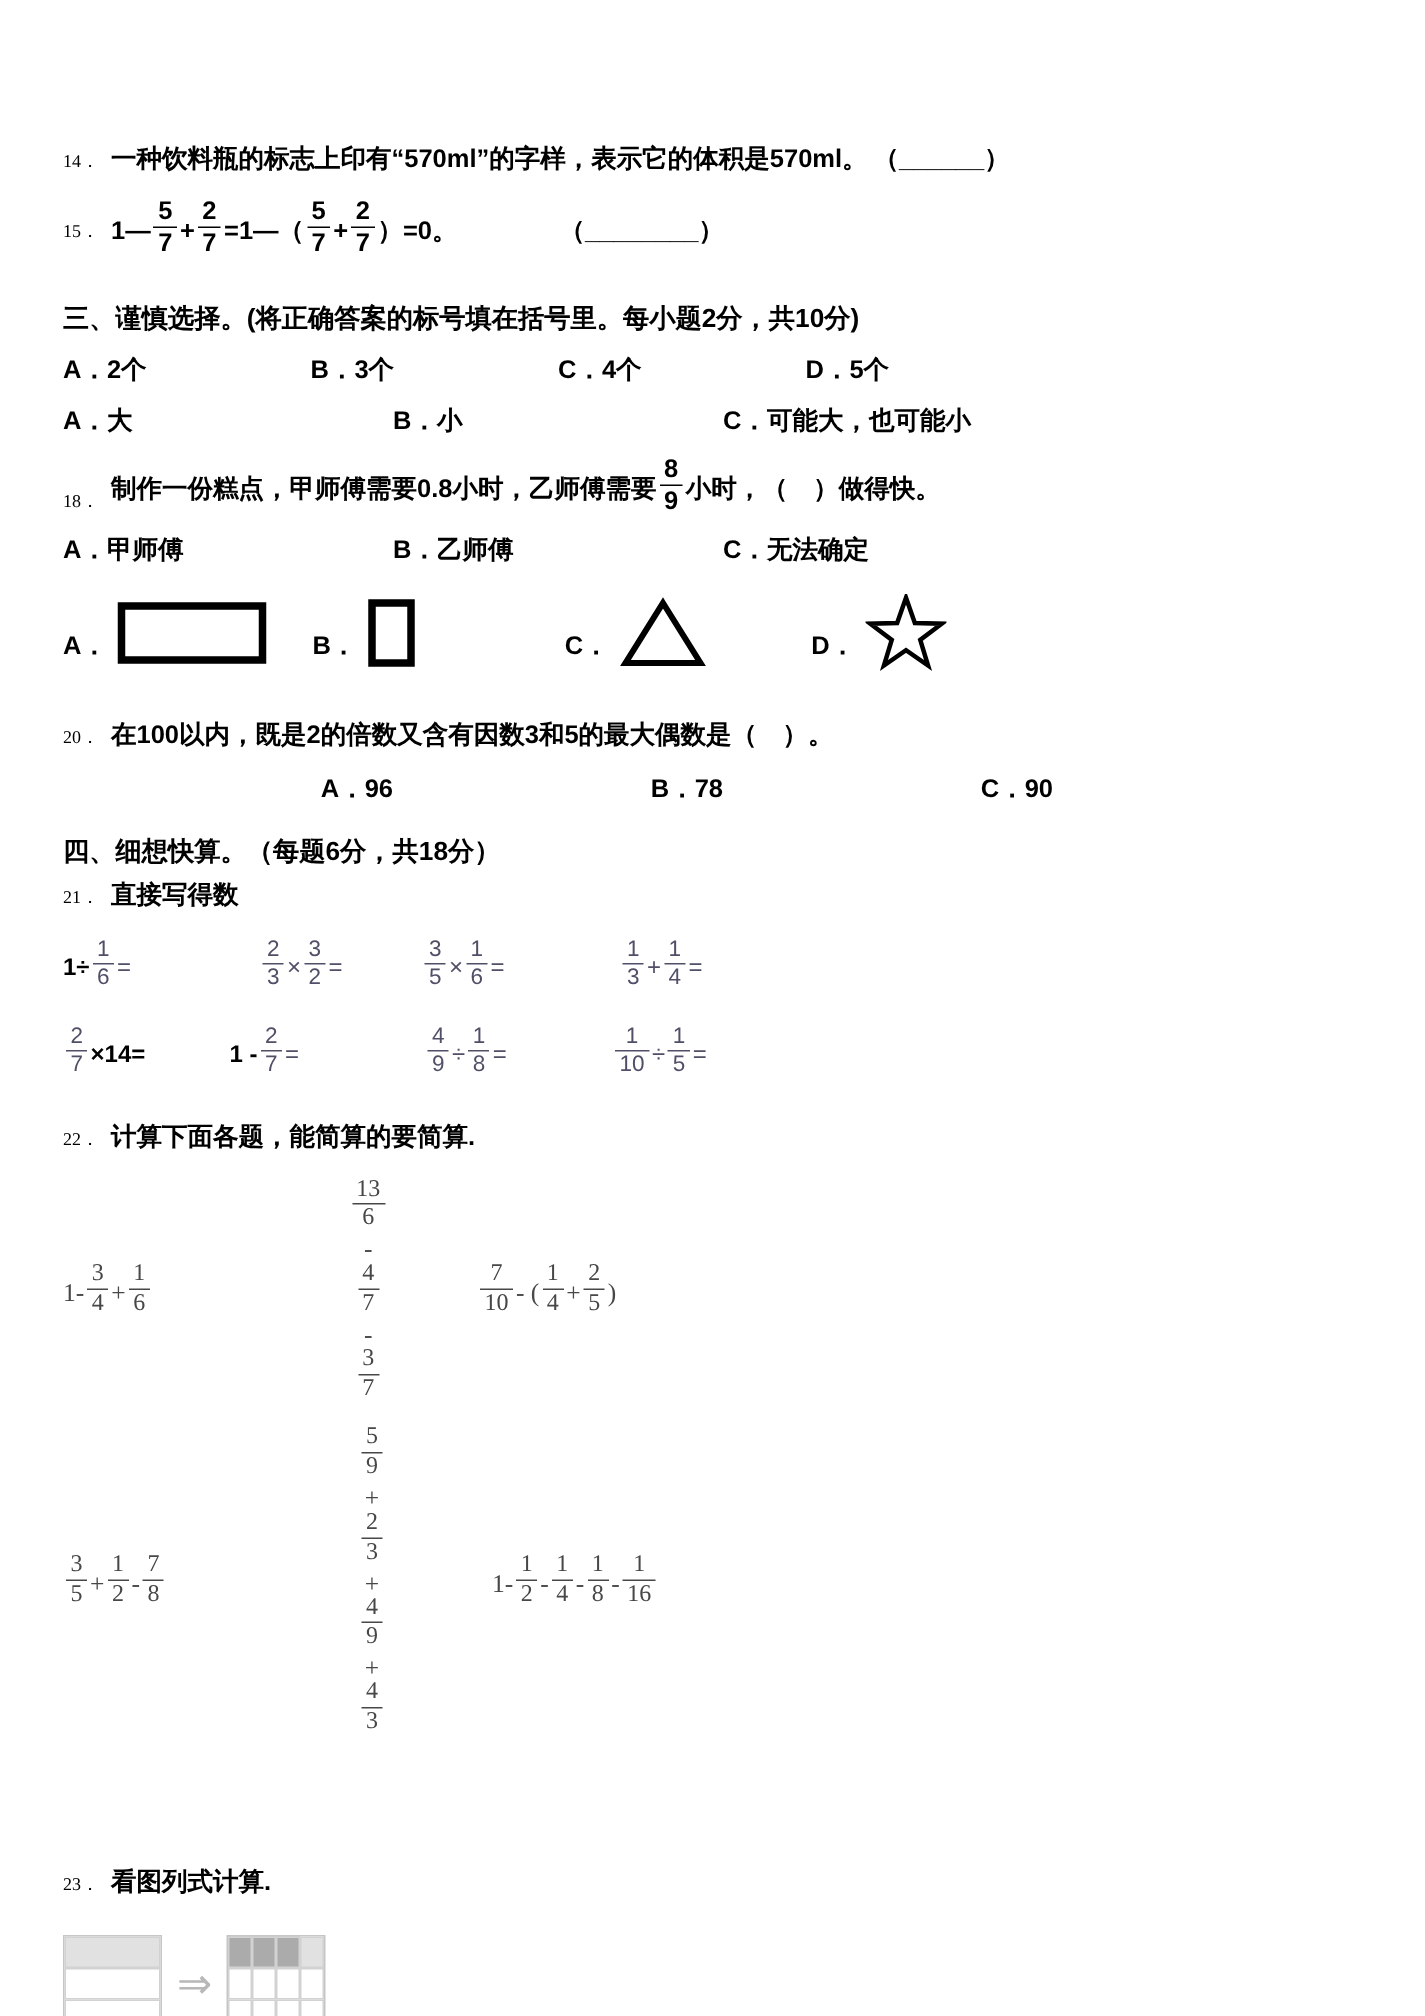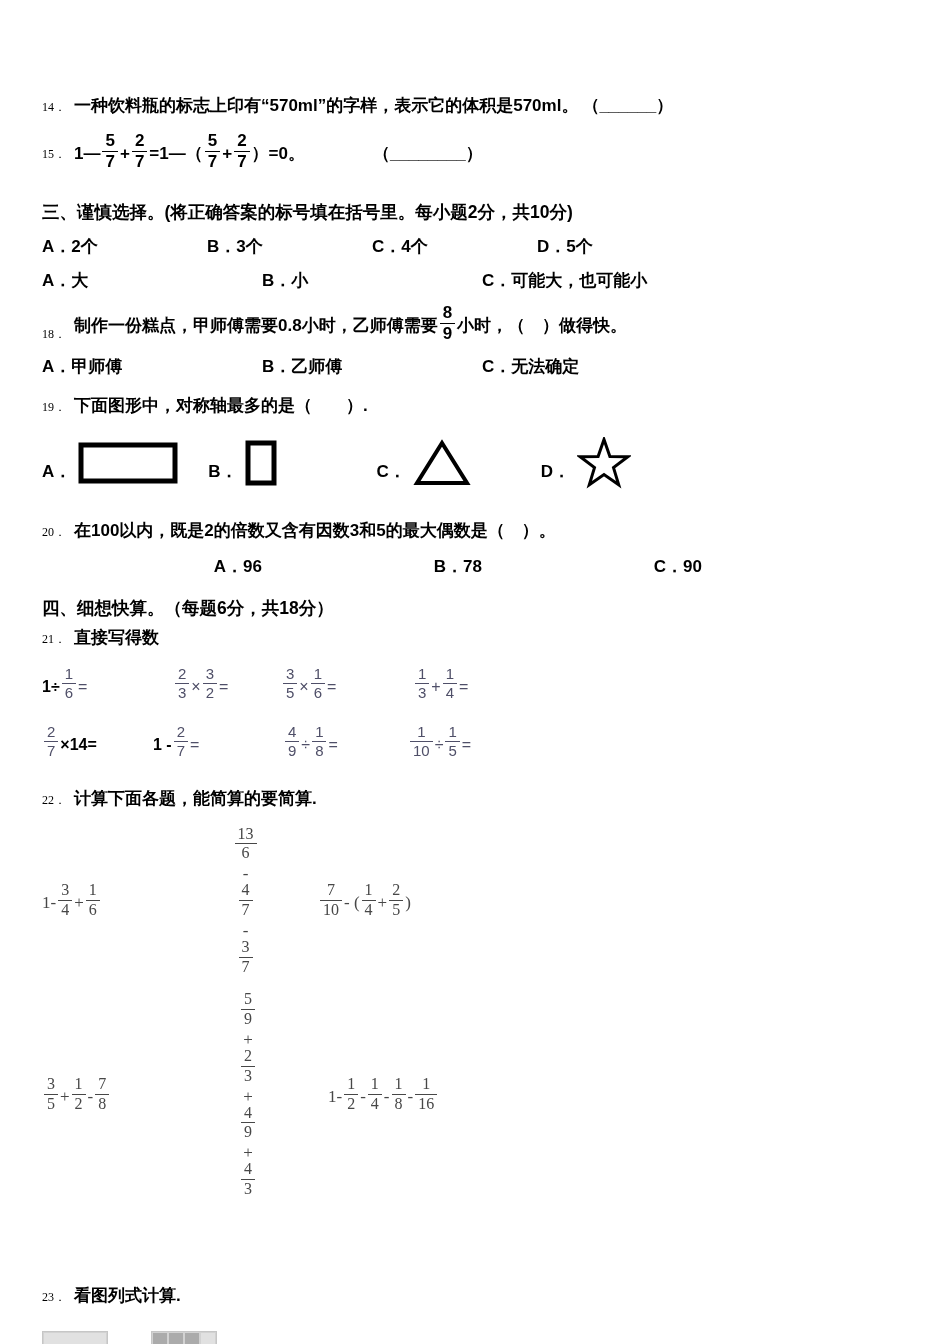--- a/index.html
+++ b/index.html
@@ -119,23 +119,20 @@
         </span>
         <span class="tb">小时，（　）做得快。</span>
       </span>
   </div>
   <div class="opt-row" style="margin-top:10px;">
     <span class="o3">A．甲师傅</span>
     <span class="o3">B．乙师傅</span>
     <span class="o3">C．无法确定</span>
   </div>
 
-  <div class="qline" style="margin-top:16px;">
-    <span class="qnum">19．</span><span>下面图形中，对称轴最多的是（　　）.</span>
-  </div>
   <div class="shape-row">
     <div class="shape-item" style="margin-right:30px;">
       <span class="shape-label">A．</span>
       <svg width="100" height="44">
           <rect x="3" y="4" width="94" height="36" fill="none" stroke="#000" stroke-width="5"></rect>
         </svg>
     </div>
     <div class="shape-item" style="margin-right:100px;">
       <span class="shape-label">B．</span>
       <svg width="32" height="48">

